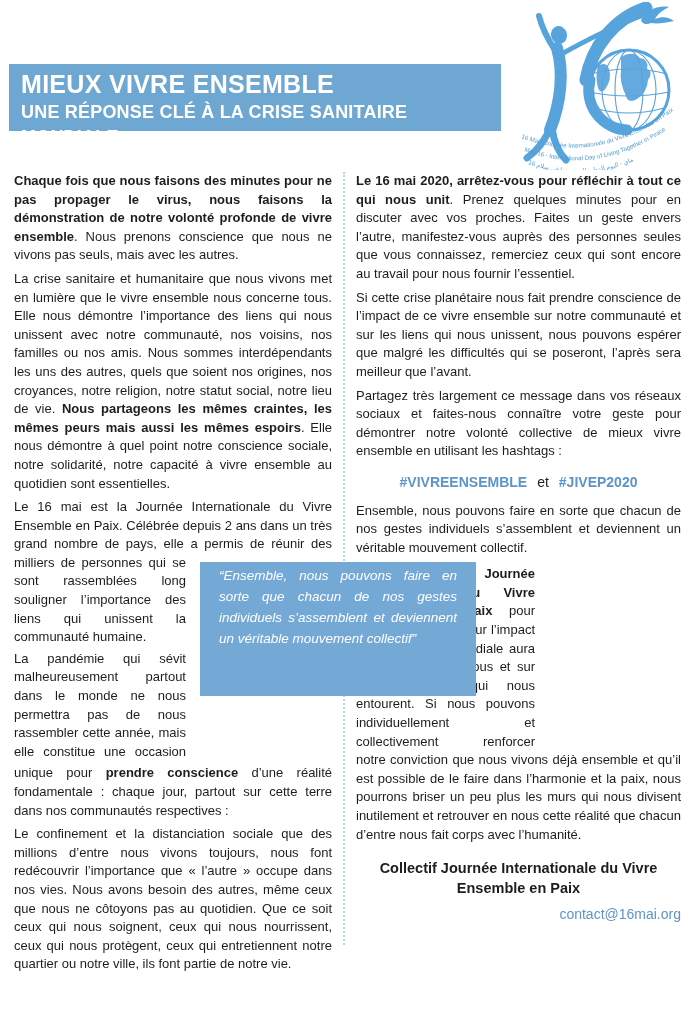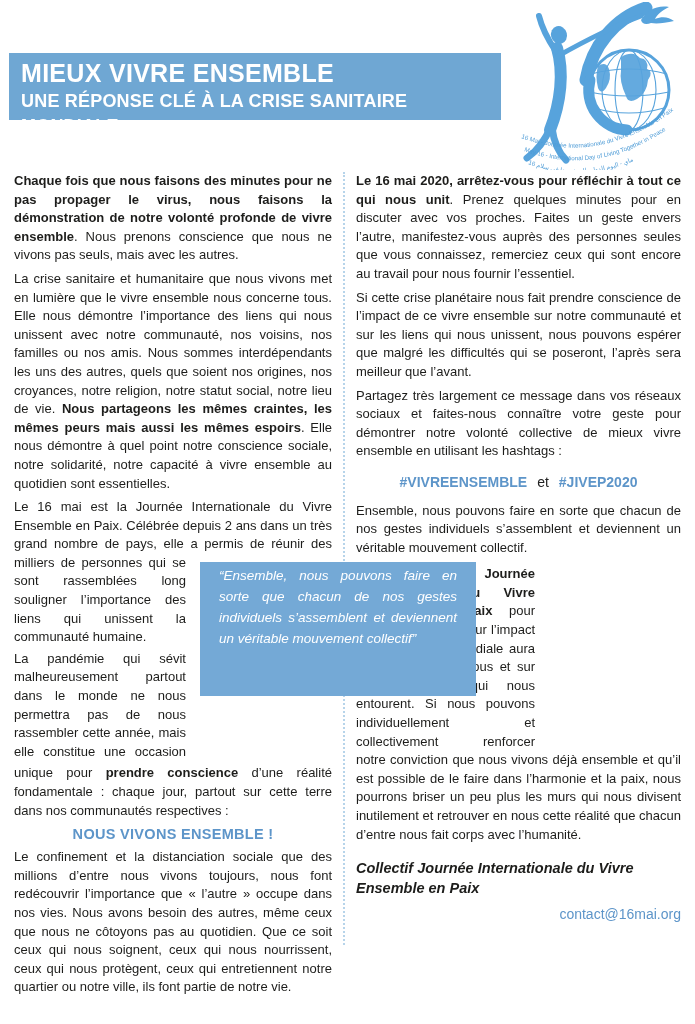--- a/index.html
+++ b/index.html
@@ -2,21 +2,21 @@
 <html><head>
 <meta charset="utf-8">
 <style>
   html,body{margin:0;padding:0}
   body{
     width:695px;height:1024px;position:relative;background:#ffffff;
     font-family:"Liberation Sans",sans-serif;color:#1d1d1b;overflow:hidden;
   }
   
   .band{
-    position:absolute;left:9px;top:53px;width:492px;height:67px;
+    position:absolute;left:9px;top:64px;width:492px;height:67px;
     background:#6FA7D3;color:#fff;box-sizing:border-box;padding:5px 0 0 12px;
   }
   .band-title{font-size:25px;font-weight:bold;letter-spacing:.3px;line-height:31px}
   .band-sub{font-size:18px;font-weight:bold;letter-spacing:.2px;line-height:25px}
   
   .logo{position:absolute;left:495px;top:2px;width:200px;height:168px}
   
   .col{position:absolute;top:172px;font-size:13px;line-height:18.6px}
   .col-left{left:14px;width:318px}
   .col-right{left:356px;width:325px}
@@ -31,21 +31,21 @@
     font-size:14.5px;margin:4px 0 4px;letter-spacing:.3px;line-height:19px;
   }
   .hashtags{text-align:center;font-weight:bold;color:#5D95C9;font-size:14px;margin:8px 0 10px;line-height:18.6px}
   .hashtags .sep{color:#222;font-weight:normal;padding:0 10px}
   .quote-box{
     position:absolute;left:200px;top:562px;width:276px;height:134px;
     background:#74A9D6;box-sizing:border-box;padding:3px 19px;
     color:#fff;font-style:italic;font-size:13.5px;line-height:21px;text-align:justify;
   }
   .divider{position:absolute;left:343px;top:172px;height:773px;width:0;border-left:2px dotted #b7d4ea}
-  .signature{text-align:left;font-weight:bold;font-style:italic;font-size:14.5px;line-height:20px;margin:14px 0 7px}
+  .signature{text-align:center;font-weight:bold;font-size:14.5px;line-height:20px;margin:14px 0 7px}
   .email{text-align:right;color:#5D95C9;font-size:14px;text-align-last:right}
   .footer{
     position:absolute;left:0;top:1028px;width:100%;text-align:center;
     color:#3b82f6;font-weight:bold;font-size:14px;
   }
 </style>
 </head>
 <body>
 
 <div class="band">
@@ -98,21 +98,20 @@
   </text>
 </svg>
 
 <div class="col col-left">
   <p><span class="b">Chaque fois que nous faisons des minutes pour ne pas propager le virus, nous faisons la démonstration de notre volonté profonde de vivre ensemble</span><span>. Nous prenons conscience que nous ne vivons pas seuls, mais avec les autres.</span></p>
   <p><span>La crise sanitaire et humanitaire que nous vivons met en lumière que le vivre ensemble nous concerne tous. Elle nous démontre l’importance des liens qui nous unissent avec notre communauté, nos voisins, nos familles ou nos amis. Nous sommes interdépendants les uns des autres, quels que soient nos origines, nos croyances, notre religion, notre statut social, notre lieu de vie. </span><span class="b">Nous partageons les mêmes craintes, les mêmes peurs mais aussi les mêmes espoirs</span><span>. Elle nous démontre à quel point notre conscience sociale, notre solidarité, notre capacité à vivre ensemble au quotidien sont essentielles.</span></p>
   <p class="jlast m0"><span>Le 16 mai est la Journée Internationale du Vivre Ensemble en Paix. Célébrée depuis 2 ans dans un très grand nombre de pays, elle a permis de réunir des</span></p>
   <p class="narrowL"><span>milliers de personnes qui se sont rassemblées long souligner l’importance des liens qui unissent la communauté humaine.</span></p>
   <p class="narrowL jlast"><span>La pandémie qui sévit malheureusement partout dans le monde ne nous permettra pas de nous rassembler cette année, mais elle constitue une occasion</span></p>
   <p><span>unique pour </span><span class="b">prendre conscience</span><span> d’une réalité fondamentale : chaque jour, partout sur cette terre dans nos communautés respectives :</span></p>
-  <div class="heading">NOUS VIVONS ENSEMBLE !</div>
   <p><span>Le confinement et la distanciation sociale que des millions d’entre nous vivons toujours, nous font redécouvrir l’importance que « l’autre » occupe dans nos vies. Nous avons besoin des autres, même ceux que nous ne côtoyons pas au quotidien. Que ce soit ceux qui nous soignent, ceux qui nous nourrissent, ceux qui nous protègent, ceux qui entretiennent notre quartier ou notre ville, ils font partie de notre vie.</span></p>
 </div>
 
 <div class="divider"></div>
 
 <div class="col col-right">
   <p><span class="b">Le 16 mai 2020, arrêtez-vous pour réfléchir à tout ce qui nous unit</span><span>. Prenez quelques minutes pour en discuter avec vos proches. Faites un geste envers l’autre, manifestez-vous auprès des personnes seules que vous connaissez, remerciez ceux qui sont encore au travail pour nous fournir l’essentiel.</span></p>
   <p><span>Si cette crise planétaire nous fait prendre conscience de l’impact de ce vivre ensemble sur notre communauté et sur les liens qui nous unissent, nous pouvons espérer que malgré les difficultés qui se poseront, l’après sera meilleur que l’avant.</span></p>
   <p style="margin-bottom:12px"><span>Partagez très largement ce message dans vos réseaux sociaux et faites-nous connaître votre geste pour démontrer notre volonté collective de mieux vivre ensemble en utilisant les hashtags :</span></p>
   <div class="hashtags">

